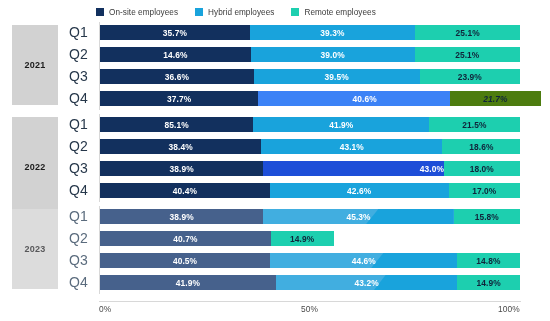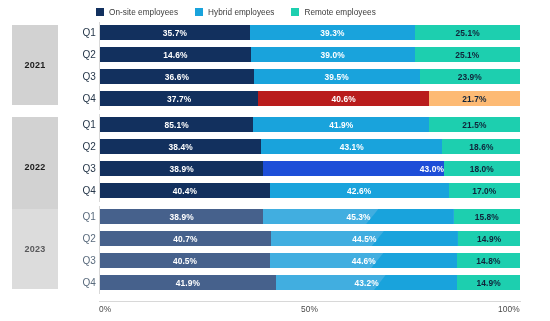--- a/index.html
+++ b/index.html
@@ -90,27 +90,27 @@
   }
 
   .row {
     position: absolute;
     left: 0;
     width: 550px;
     height: 17px;
   }
   .q-label {
     position: absolute;
-    left: 66px;
+    left: 58px;
     top: 0;
     width: 30px;
     height: 17px;
     line-height: 17px;
     text-align: right;
-    font-size: 10px;
+    font-size: 14px;
     color: #26374a;
     letter-spacing: 0.1px;
   }
   .row.muted .q-label { color: #5a6b7d; }
 
   .bar {
     position: absolute;
     left: 100px;
     top: 1px;
     height: 15px;
@@ -230,24 +230,24 @@
               <span class="seg-label">23.9%</span>
             </div>
           </div>
         </div>
         <div class="row" style="top: 68px;">
           <div class="q-label">Q4</div>
           <div class="bar">
             <div class="seg seg-onsite" style="flex: 0 0 37.7%; background: rgb(18, 48, 94);">
               <span class="seg-label">37.7%</span>
             </div>
-            <div class="seg seg-hybrid" style="flex: 0 0 40.6%; background: #b91c1c;">
+            <div class="seg seg-hybrid" style="flex: 0 0 40.6%; background: #3b82f6; padding-left: 21px;">
               <span class="seg-label">40.6%</span>
             </div>
-            <div class="seg seg-remote" style="flex: 0 0 21.7%; background: #fdba74;">
+            <div class="seg seg-remote" style="flex: 0 0 21.7%; background: #4d7c0f; font-style: italic;">
               <span class="seg-label">21.7%</span>
             </div>
           </div>
         </div>
       </div>
       <div class="year-block" style="top: 94px; height: 88px;">
         <div class="year-box" style="height: 100px;">
           <span class="year-label">2022</span>
         </div>
         <div class="axis-line-v" style="height: 88px;"></div>
@@ -326,24 +326,20 @@
             <div class="seg seg-remote" style="flex: 0 0 15.8%; background: rgb(29, 207, 175);">
               <span class="seg-label">15.8%</span>
             </div>
           </div>
         </div>
         <div class="row muted" style="top: 24px;">
           <div class="q-label">Q2</div>
           <div class="bar">
             <div class="seg seg-onsite" style="flex: 0 0 40.7%; background: rgb(70, 97, 140);">
               <span class="seg-label">40.7%</span>
-            </div>
-            <div class="seg seg-hybrid" style="flex: 0 0 44.5%; background: rgb(65, 174, 224);">
-              <div class="shade" style="width: 46%; background: rgb(25, 163, 220); clip-path: polygon(14% 0px, 100% 0px, 100% 100%, 0px 100%);"></div>
-              <span class="seg-label">44.5%</span>
             </div>
             <div class="seg seg-remote" style="flex: 0 0 14.9%; background: rgb(29, 207, 175);">
               <span class="seg-label">14.9%</span>
             </div>
           </div>
         </div>
         <div class="row muted" style="top: 46px;">
           <div class="q-label">Q3</div>
           <div class="bar">
             <div class="seg seg-onsite" style="flex: 0 0 40.5%; background: rgb(70, 97, 140);">

